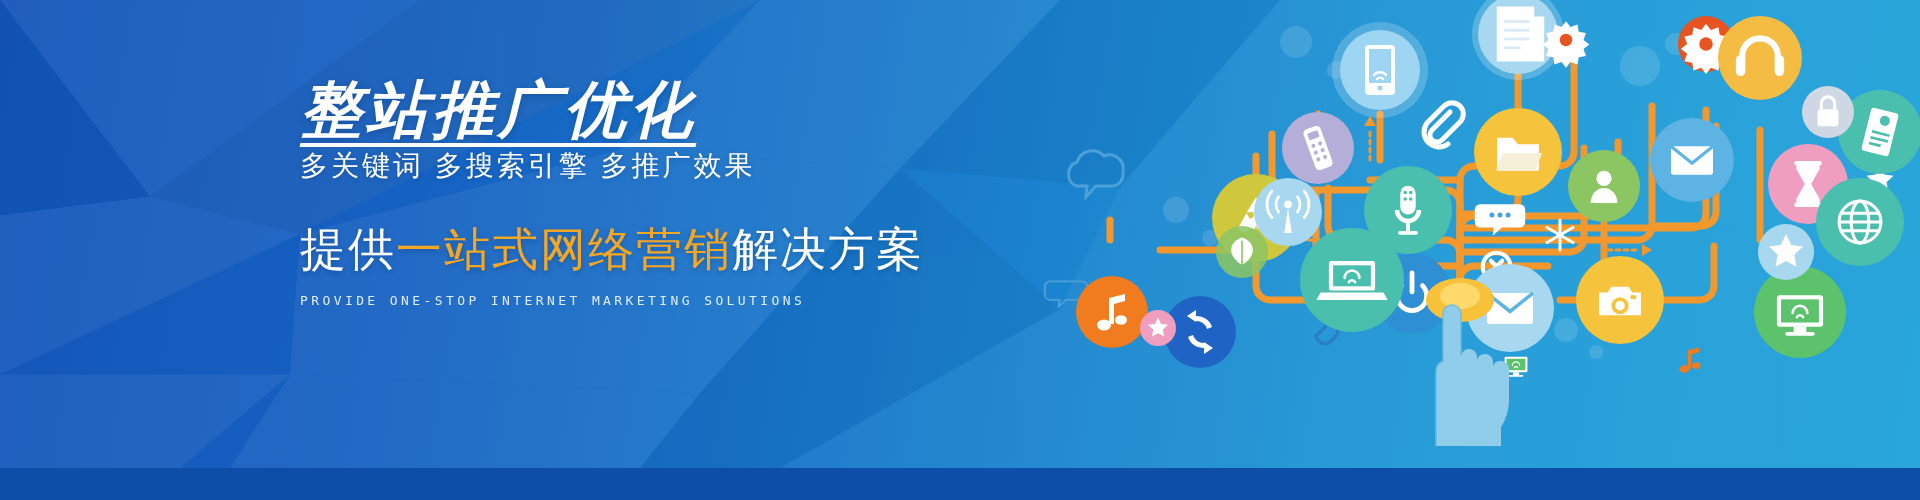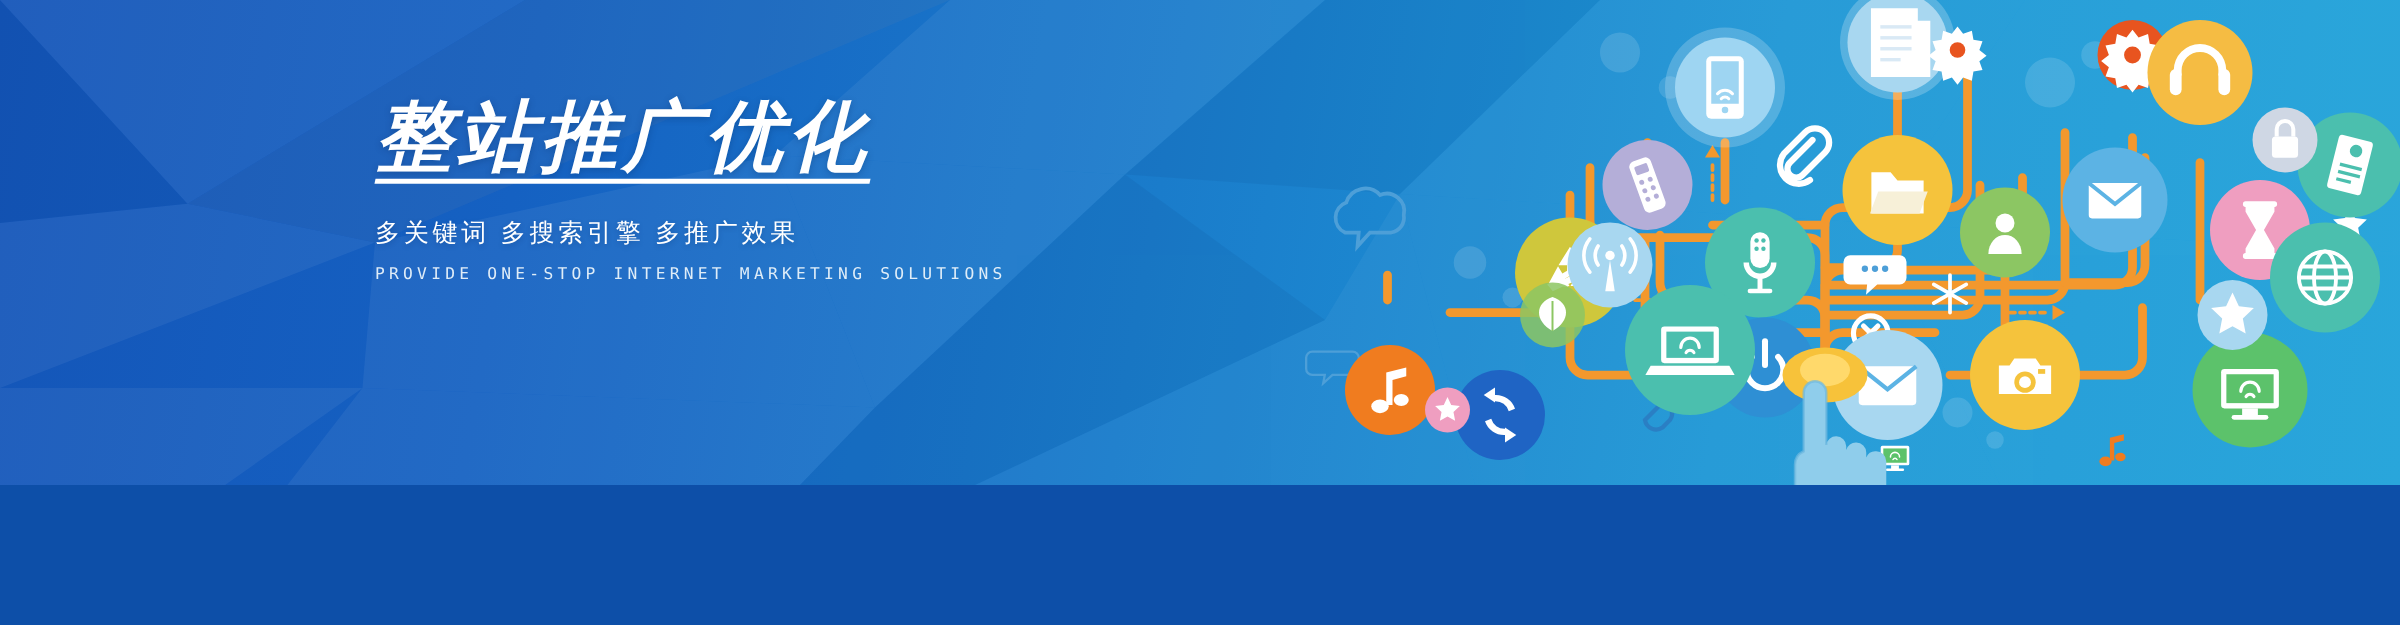--- a/index.html
+++ b/index.html
@@ -1,18 +1,18 @@
 <!DOCTYPE html>
 <html><head>
 <meta charset="utf-8">
 <style>
   * { margin:0; padding:0; box-sizing:border-box; }
   html,body { background:#0d4fa8; }
   .banner{
-    position:relative; width:1920px; height:388px; overflow:hidden;
+    position:relative; width:1920px; height:468px; overflow:hidden;
     font-family:"Liberation Sans","DejaVu Sans",sans-serif;
     background:linear-gradient(100deg,#1455b8 0%,#1561c2 22%,#1a7ccb 48%,#1f97d6 72%,#21a3da 100%);
   }
   
   .poly{ position:absolute; inset:0; pointer-events:none; }
   .poly svg{ width:100%; height:100%; display:block; }
 
   
   .copy{ position:absolute; left:300px; top:78px; width:780px; z-index:6; }
 
@@ -22,21 +22,21 @@
     text-shadow:0 2px 6px rgba(0,40,90,.28);
     display:inline-block; padding-bottom:4px;
   }
   .headline-wrap{ position:relative; display:inline-block; }
   .headline-rule{
     display:block; height:4px; background:#ffffff; margin-top:-2px;
     transform:skewX(-12deg); width:100%;
   }
 
   .subline{
-    margin-top:26px; font-size:20px; color:#ffffff; letter-spacing:3px;
+    font-size:28px; color:#ffffff; letter-spacing:3px;
     white-space:nowrap; font-weight:normal; text-shadow:0 1px 4px rgba(0,40,90,.25);
   }
 
   .tagline{
     margin-top:34px; font-size:46px; color:#ffffff; letter-spacing:2px;
     white-space:nowrap; font-weight:normal; text-shadow:0 2px 5px rgba(0,40,90,.3);
   }
   .tagline .hl{ color:#f5a623; }
 
   .english{
@@ -543,17 +543,18 @@
   </div>
 
   <div class="copy">
     <div class="headline-wrap">
       <div class="headline">整站推广优化</div>
       <span class="headline-rule"></span>
     </div>
 
     <div class="subline">多关键词 多搜索引擎 多推广效果</div>
 
+    <div class="tagline"><span>提供</span><span class="hl">一站式网络营销</span><span>解决方案</span></div>
 
     <div class="english">PROVIDE ONE-STOP INTERNET MARKETING SOLUTIONS</div>
   </div>
 
 </div>
 
 </body></html>

